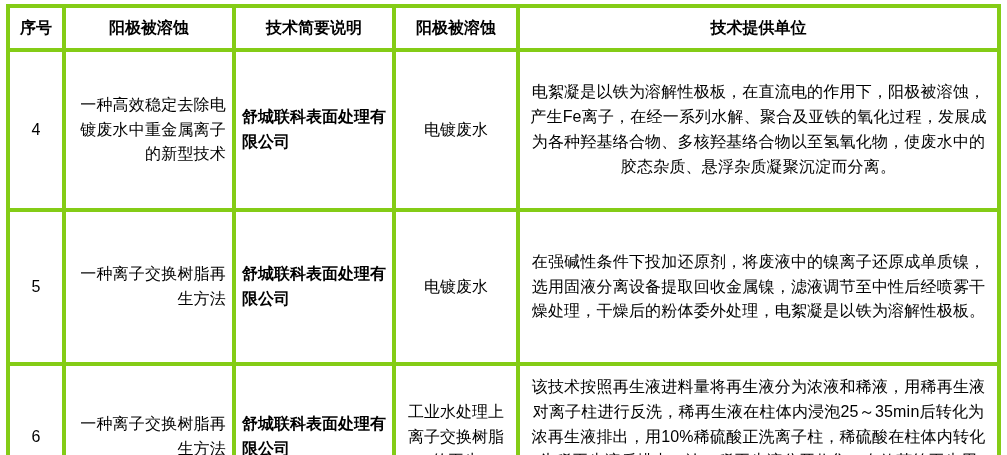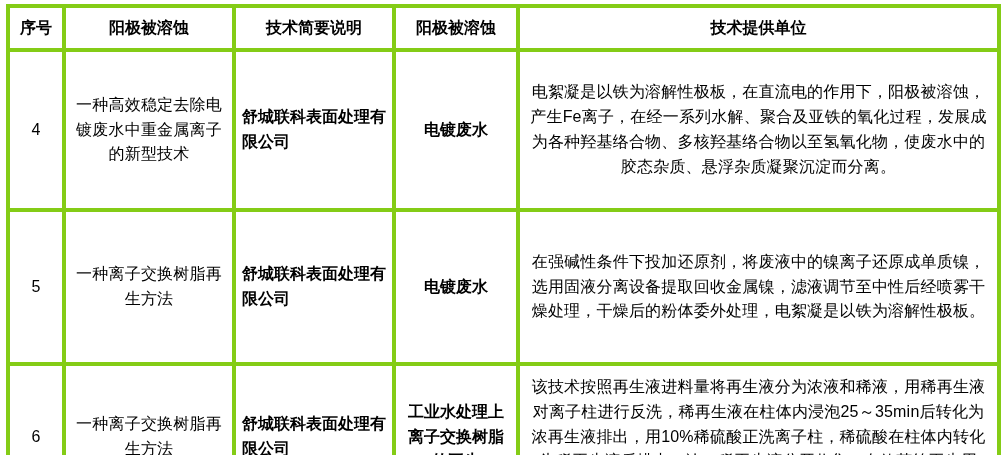--- a/index.html
+++ b/index.html
@@ -44,30 +44,29 @@
   .col-name  { width: 170px; }
   .col-org   { width: 160px; }
   .col-scope { width: 124px; }
   .col-desc  { width: auto; }
 
   td.cell-no {
     text-align: center;
     font-size: 15px;
   }
   td.cell-name {
-    text-align: center;
+    text-align: right;
     letter-spacing: 0.2px;
   }
   td.cell-org {
     text-align: left;
     font-weight: bold;
   }
   td.cell-scope {
     text-align: center;
-    font-weight: bold;
   }
   td.cell-desc {
     text-align: center;
     letter-spacing: 0.2px;
   }
   tr.row-4 td { height: 146px; }
   tr.row-5 td { height: 140px; }
   tr.row-6 td { height: 132px; }
 </style>
 </head>

